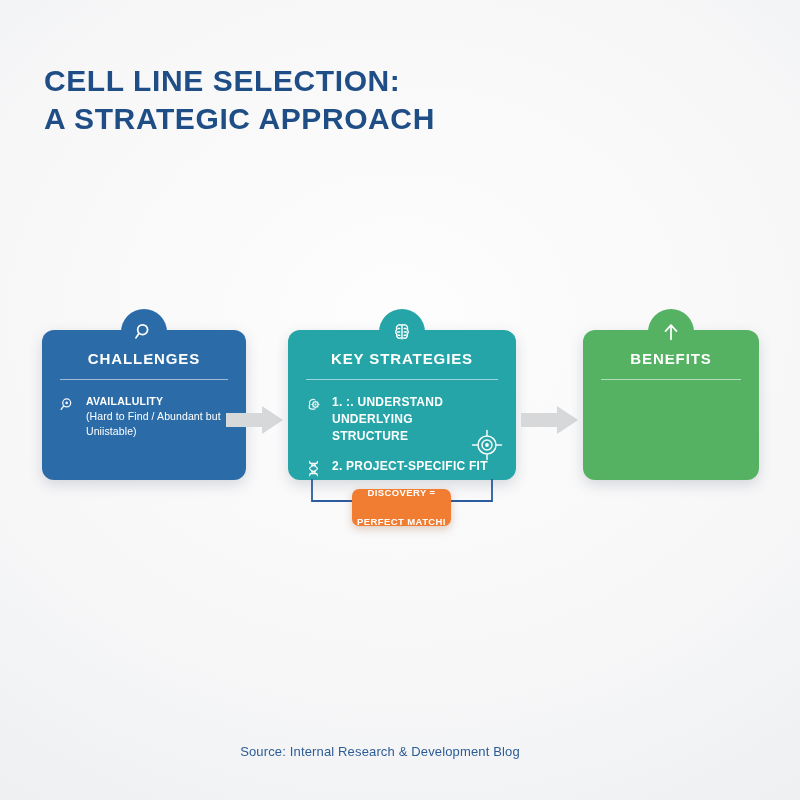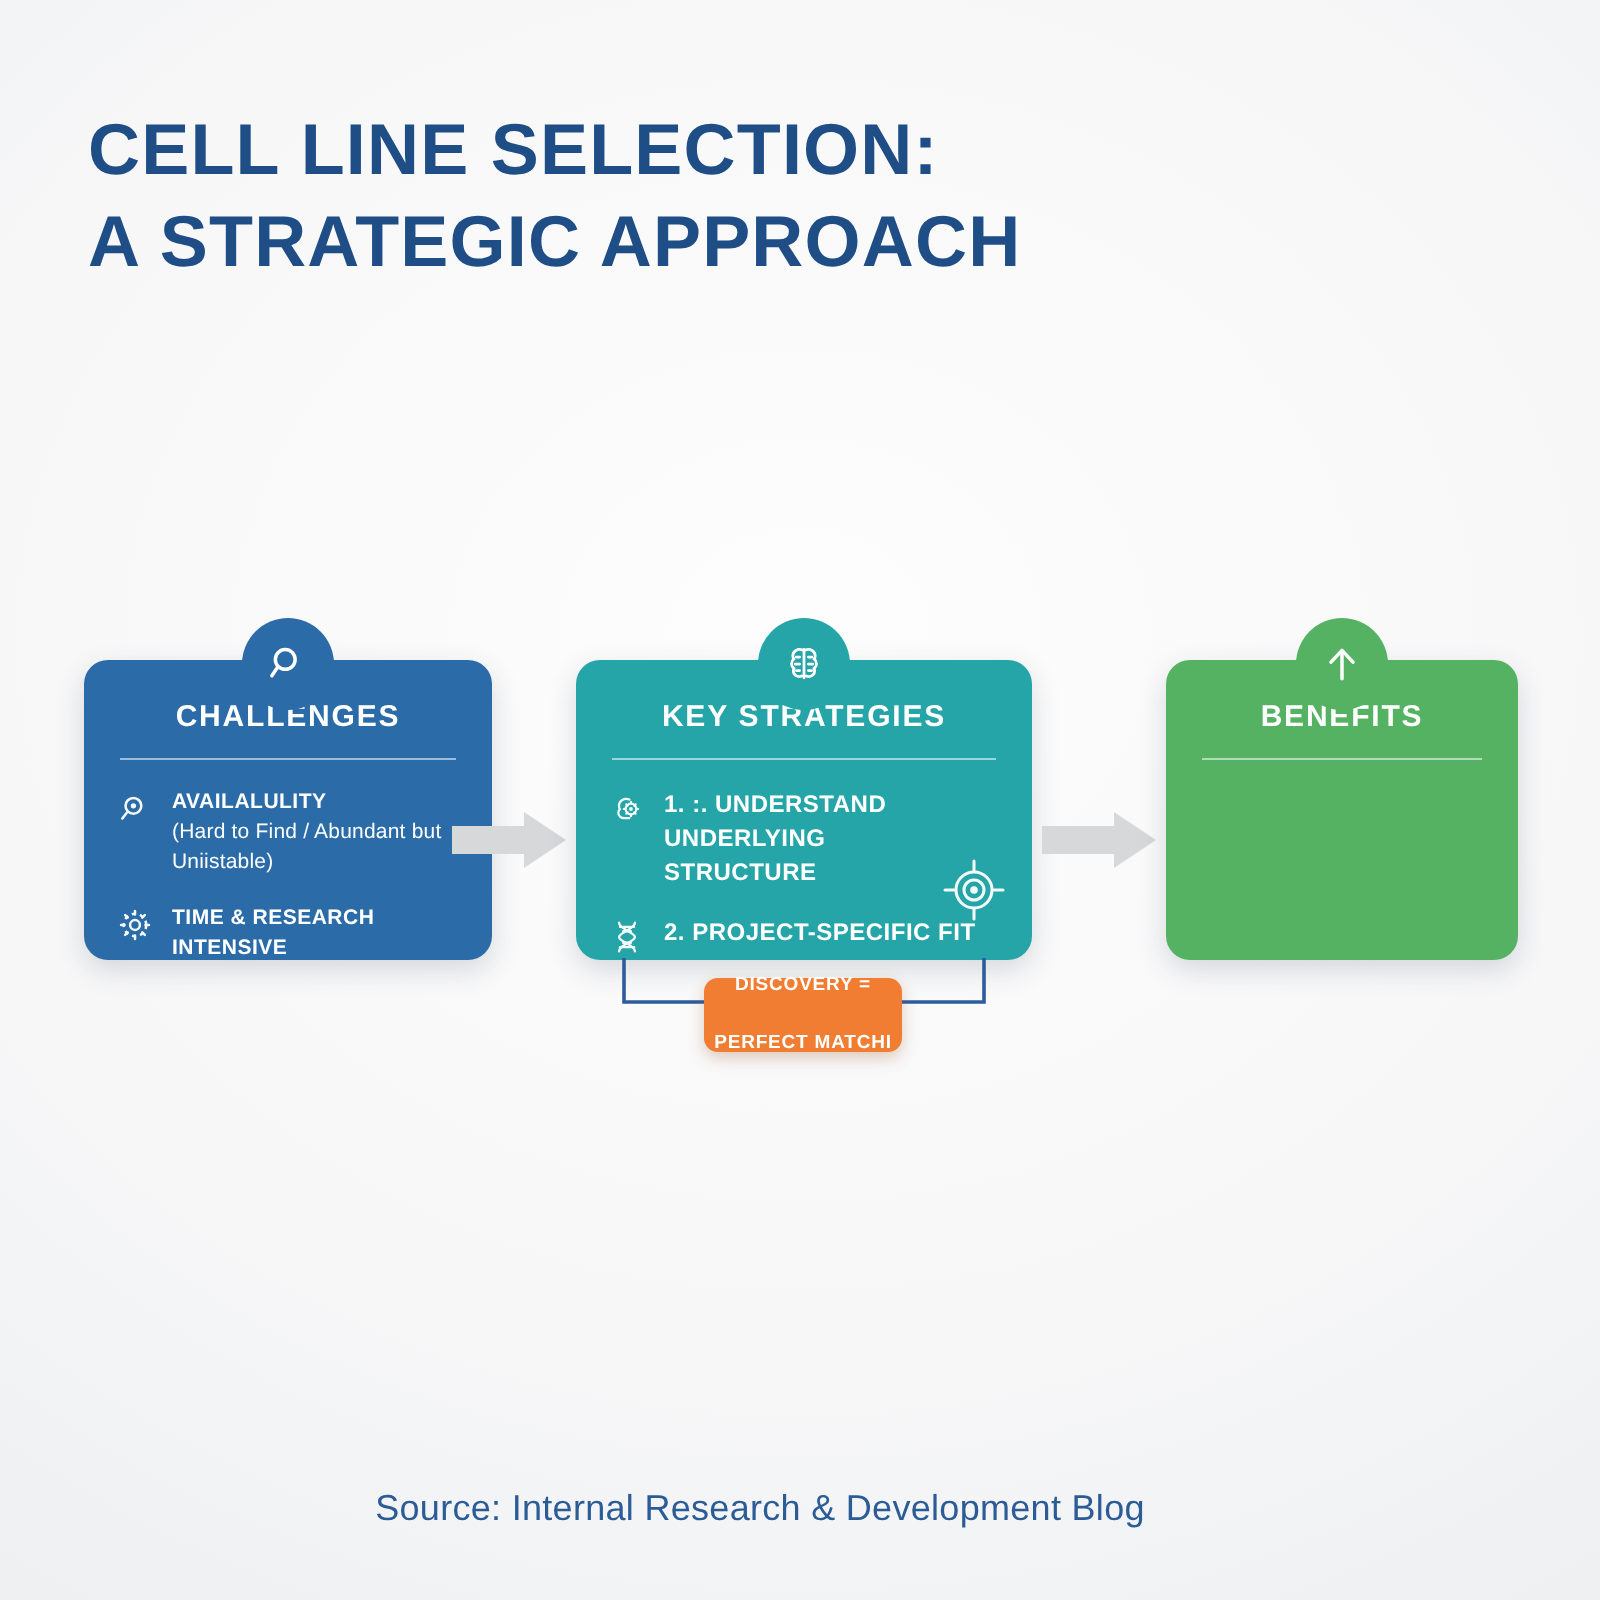--- a/index.html
+++ b/index.html
@@ -18,24 +18,24 @@
     width: 800px;
     height: 800px;
     background:
       radial-gradient(ellipse 120% 100% at 50% 40%, #fdfdfd 0%, #f7f7f8 45%, #eceef0 78%, #e2e5e8 100%);
   }
 
   
   #title {
     position: absolute;
     left: 44px;
-    top: 52px;
+    top: 62px;
     width: 560px;
     color: #1F4E87;
-    font-size: 36px;
+    font-size: 30px;
     font-weight: bold;
     letter-spacing: 0.6px;
     line-height: 1.28;
     text-transform: uppercase;
   }
   #title .tline { display: block; white-space: nowrap; }
 
   
   .card {
     position: absolute;
@@ -179,21 +179,21 @@
   }
 
   
   #footer {
     position: absolute;
     left: 0;
     top: 744px;
     width: 760px;
     text-align: center;
     color: #2C5C96;
-    font-size: 18px;
+    font-size: 13px;
     letter-spacing: 0.15px;
   }
 </style>
 </head>
 <body>
 
 <div id="canvas">
 
   <div id="title">
     <span class="tline">CELL LINE SELECTION:</span>
@@ -216,32 +216,20 @@
         <span class="item-ico">
           <svg viewBox="0 0 24 24" fill="none" stroke="#ffffff" stroke-width="1.6" stroke-linecap="round">
             <circle cx="11" cy="10" r="5"></circle>
             <circle cx="11" cy="10" r="1.7" fill="#ffffff" stroke="none"></circle>
             <line x1="7.3" y1="13.7" x2="4" y2="18"></line>
           </svg>
         </span>
         <span class="item-txt">
           <span>AVAILALULITY</span><br>
           <span class="sub">(Hard to Find / Abundant but Uniistable)</span>
-        </span>
-      </div>
-      <div class="item">
-        <span class="item-ico">
-          <svg viewBox="0 0 24 24" fill="none" stroke="#ffffff" stroke-width="1.6">
-            <circle cx="12" cy="12" r="3.1"></circle>
-            <path d="M12 3.2v2.2M12 18.6v2.2M3.2 12h2.2M18.6 12h2.2M5.8 5.8l1.6 1.6M16.6 16.6l1.6 1.6M18.2 5.8l-1.6 1.6M7.4 16.6l-1.6 1.6" stroke-linecap="round"></path>
-            <circle cx="12" cy="12" r="7.1" stroke-dasharray="2.6 2.6"></circle>
-          </svg>
-        </span>
-        <span class="item-txt">
-          <span>TIME &amp; RESEARCH INTENSIVE</span>
         </span>
       </div>
     </div>
   </div>
 
   <div class="arrow" id="arrow-1">
     <svg viewBox="0 0 58 30">
       <path d="M0 8 L36 8 L36 1 L57 15 L36 29 L36 22 L0 22 Z" fill="#D6D8DA"></path>
     </svg>
   </div>

